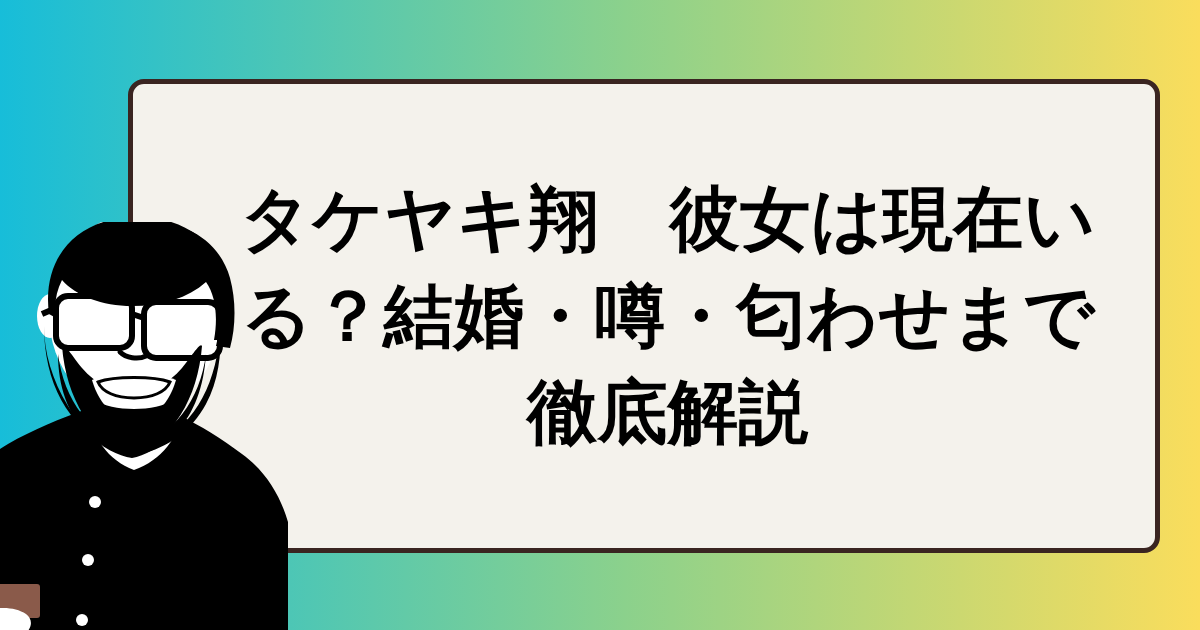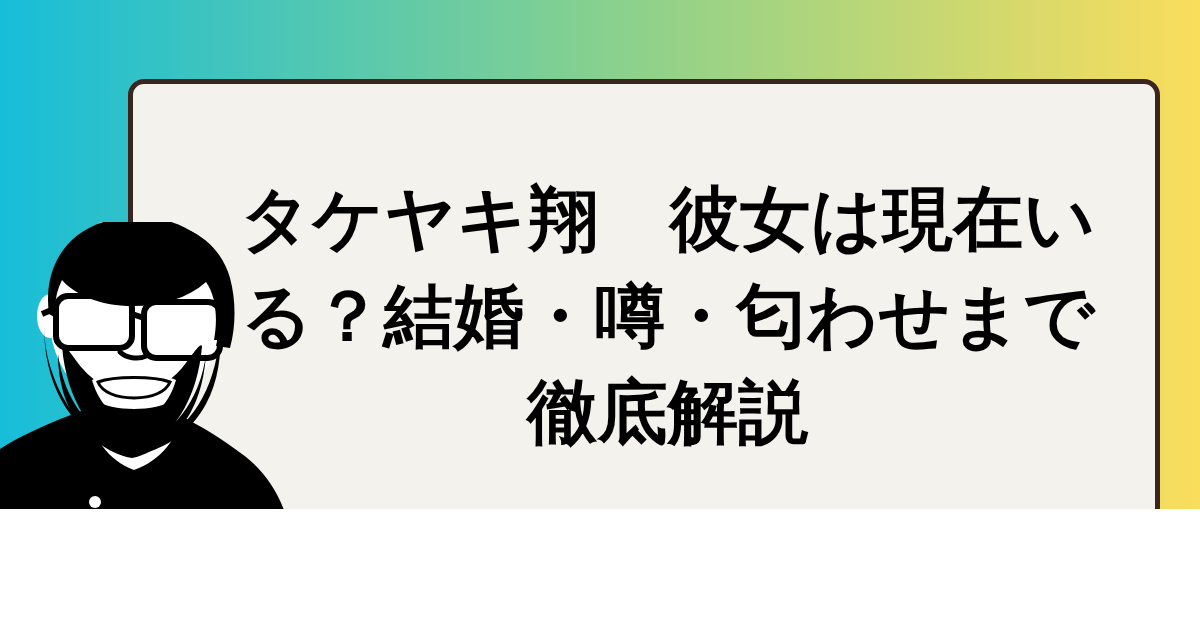--- a/index.html
+++ b/index.html
@@ -10,21 +10,21 @@
   body {
     width: 1200px;
     height: 630px;
     overflow: hidden;
     font-family: "Liberation Sans", "DejaVu Sans", sans-serif;
   }
 
   .canvas {
     position: relative;
     width: 1200px;
-    height: 509px;
+    height: 630px;
     overflow: hidden;
   }
 
   
   .bg {
     position: absolute;
     inset: 0;
     background: linear-gradient(90deg,
                 #17bdd9 0%,
                 #2fc0d0 12%,

